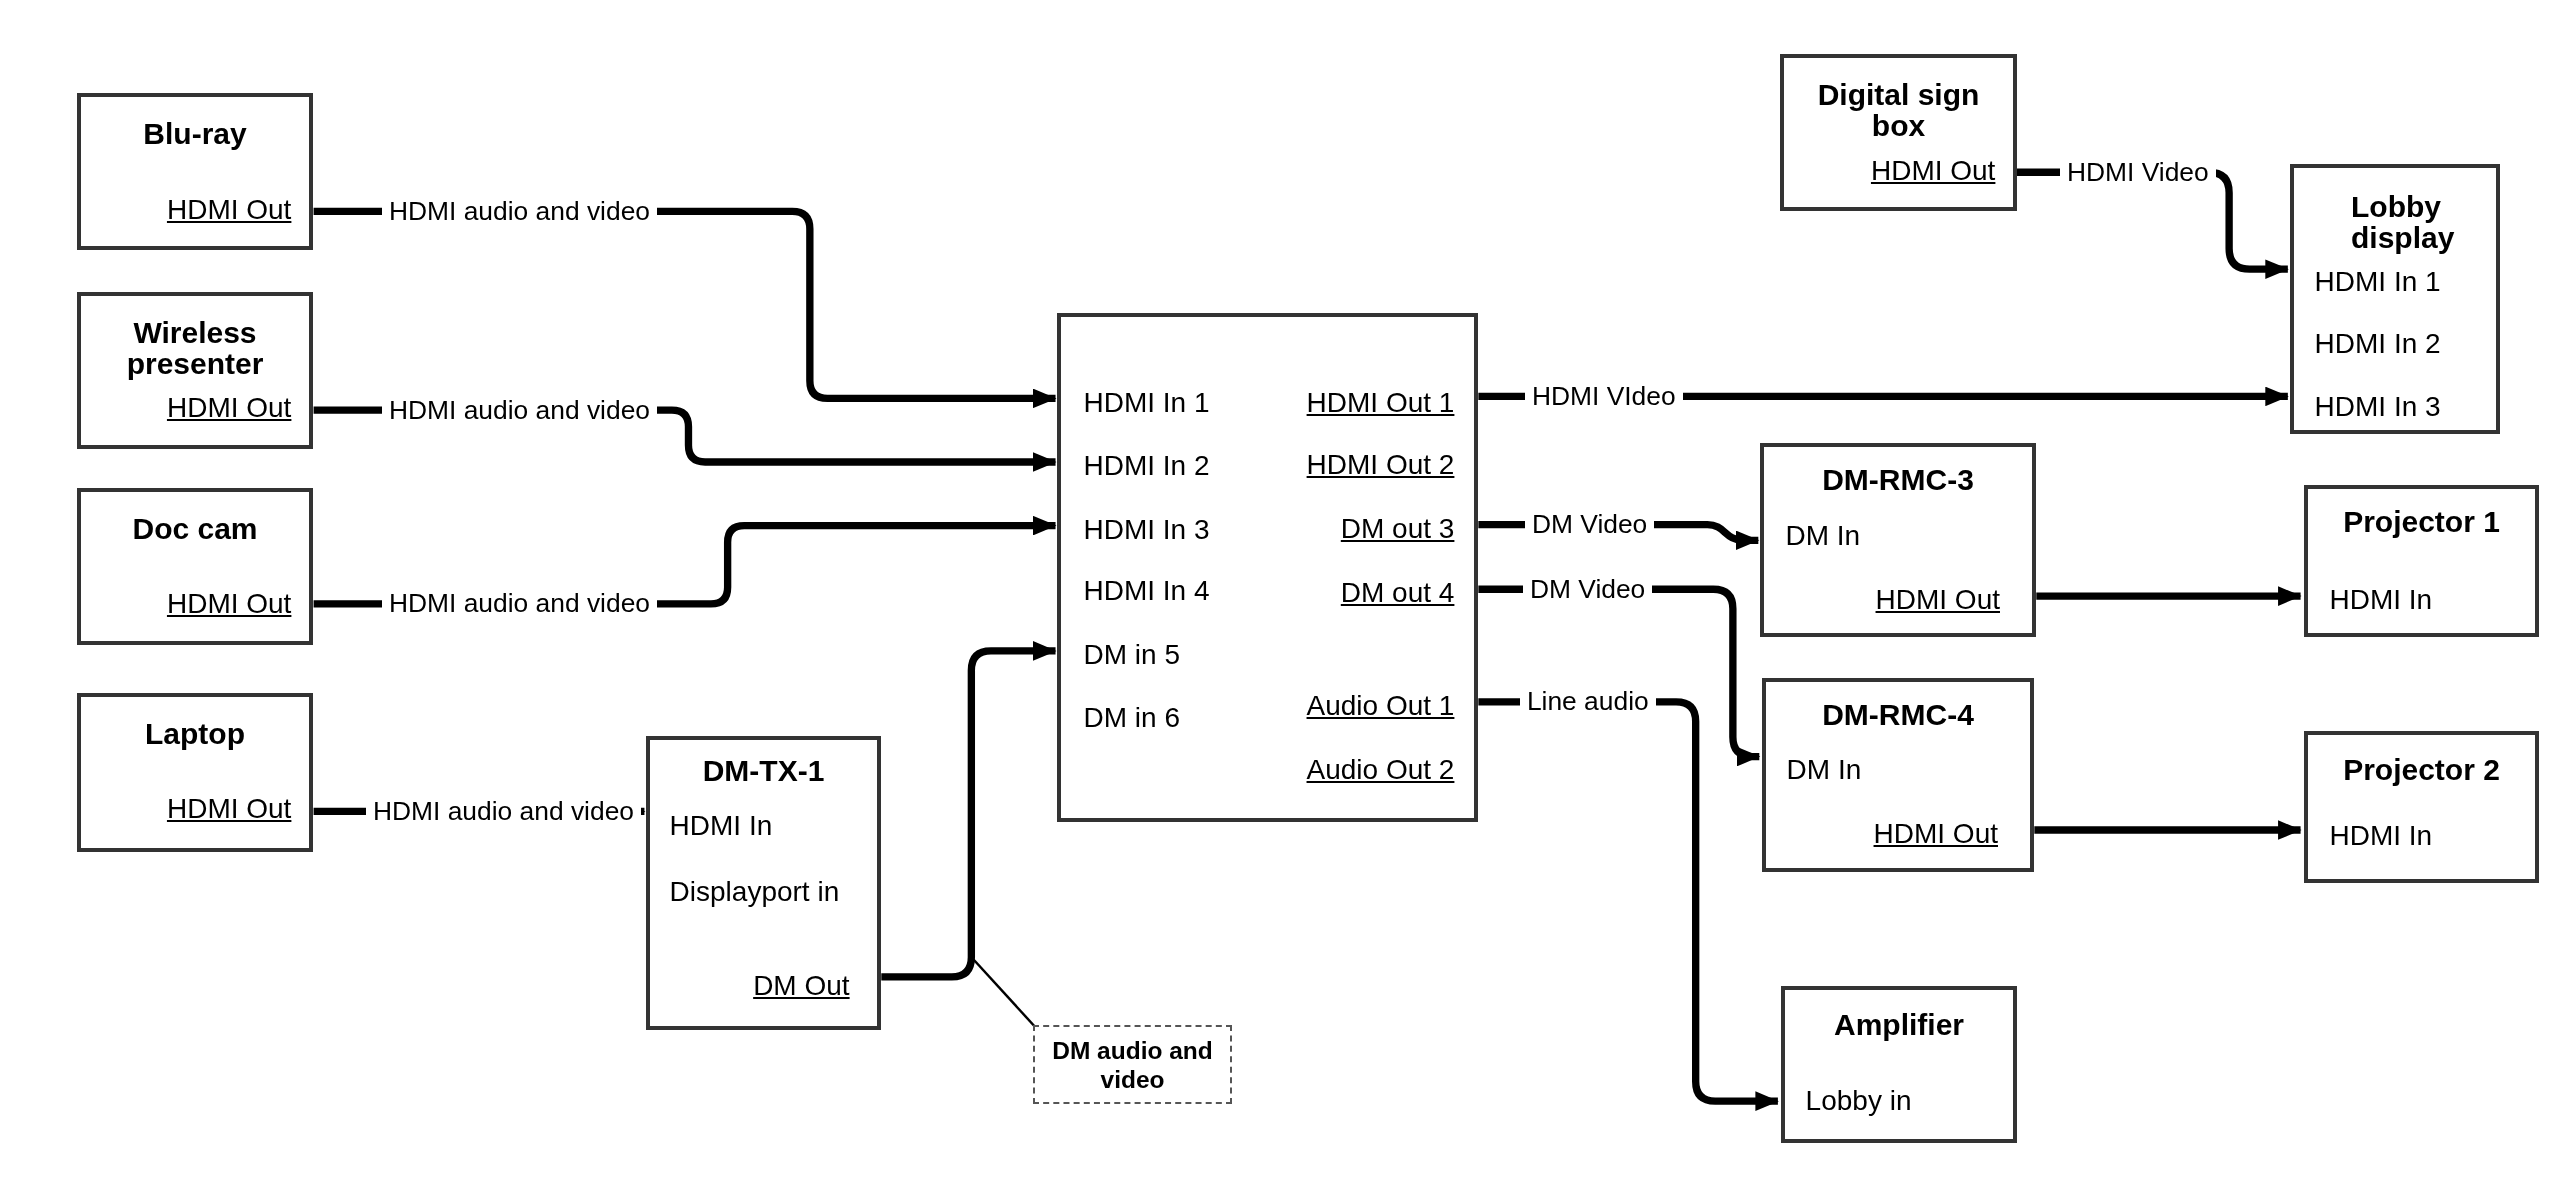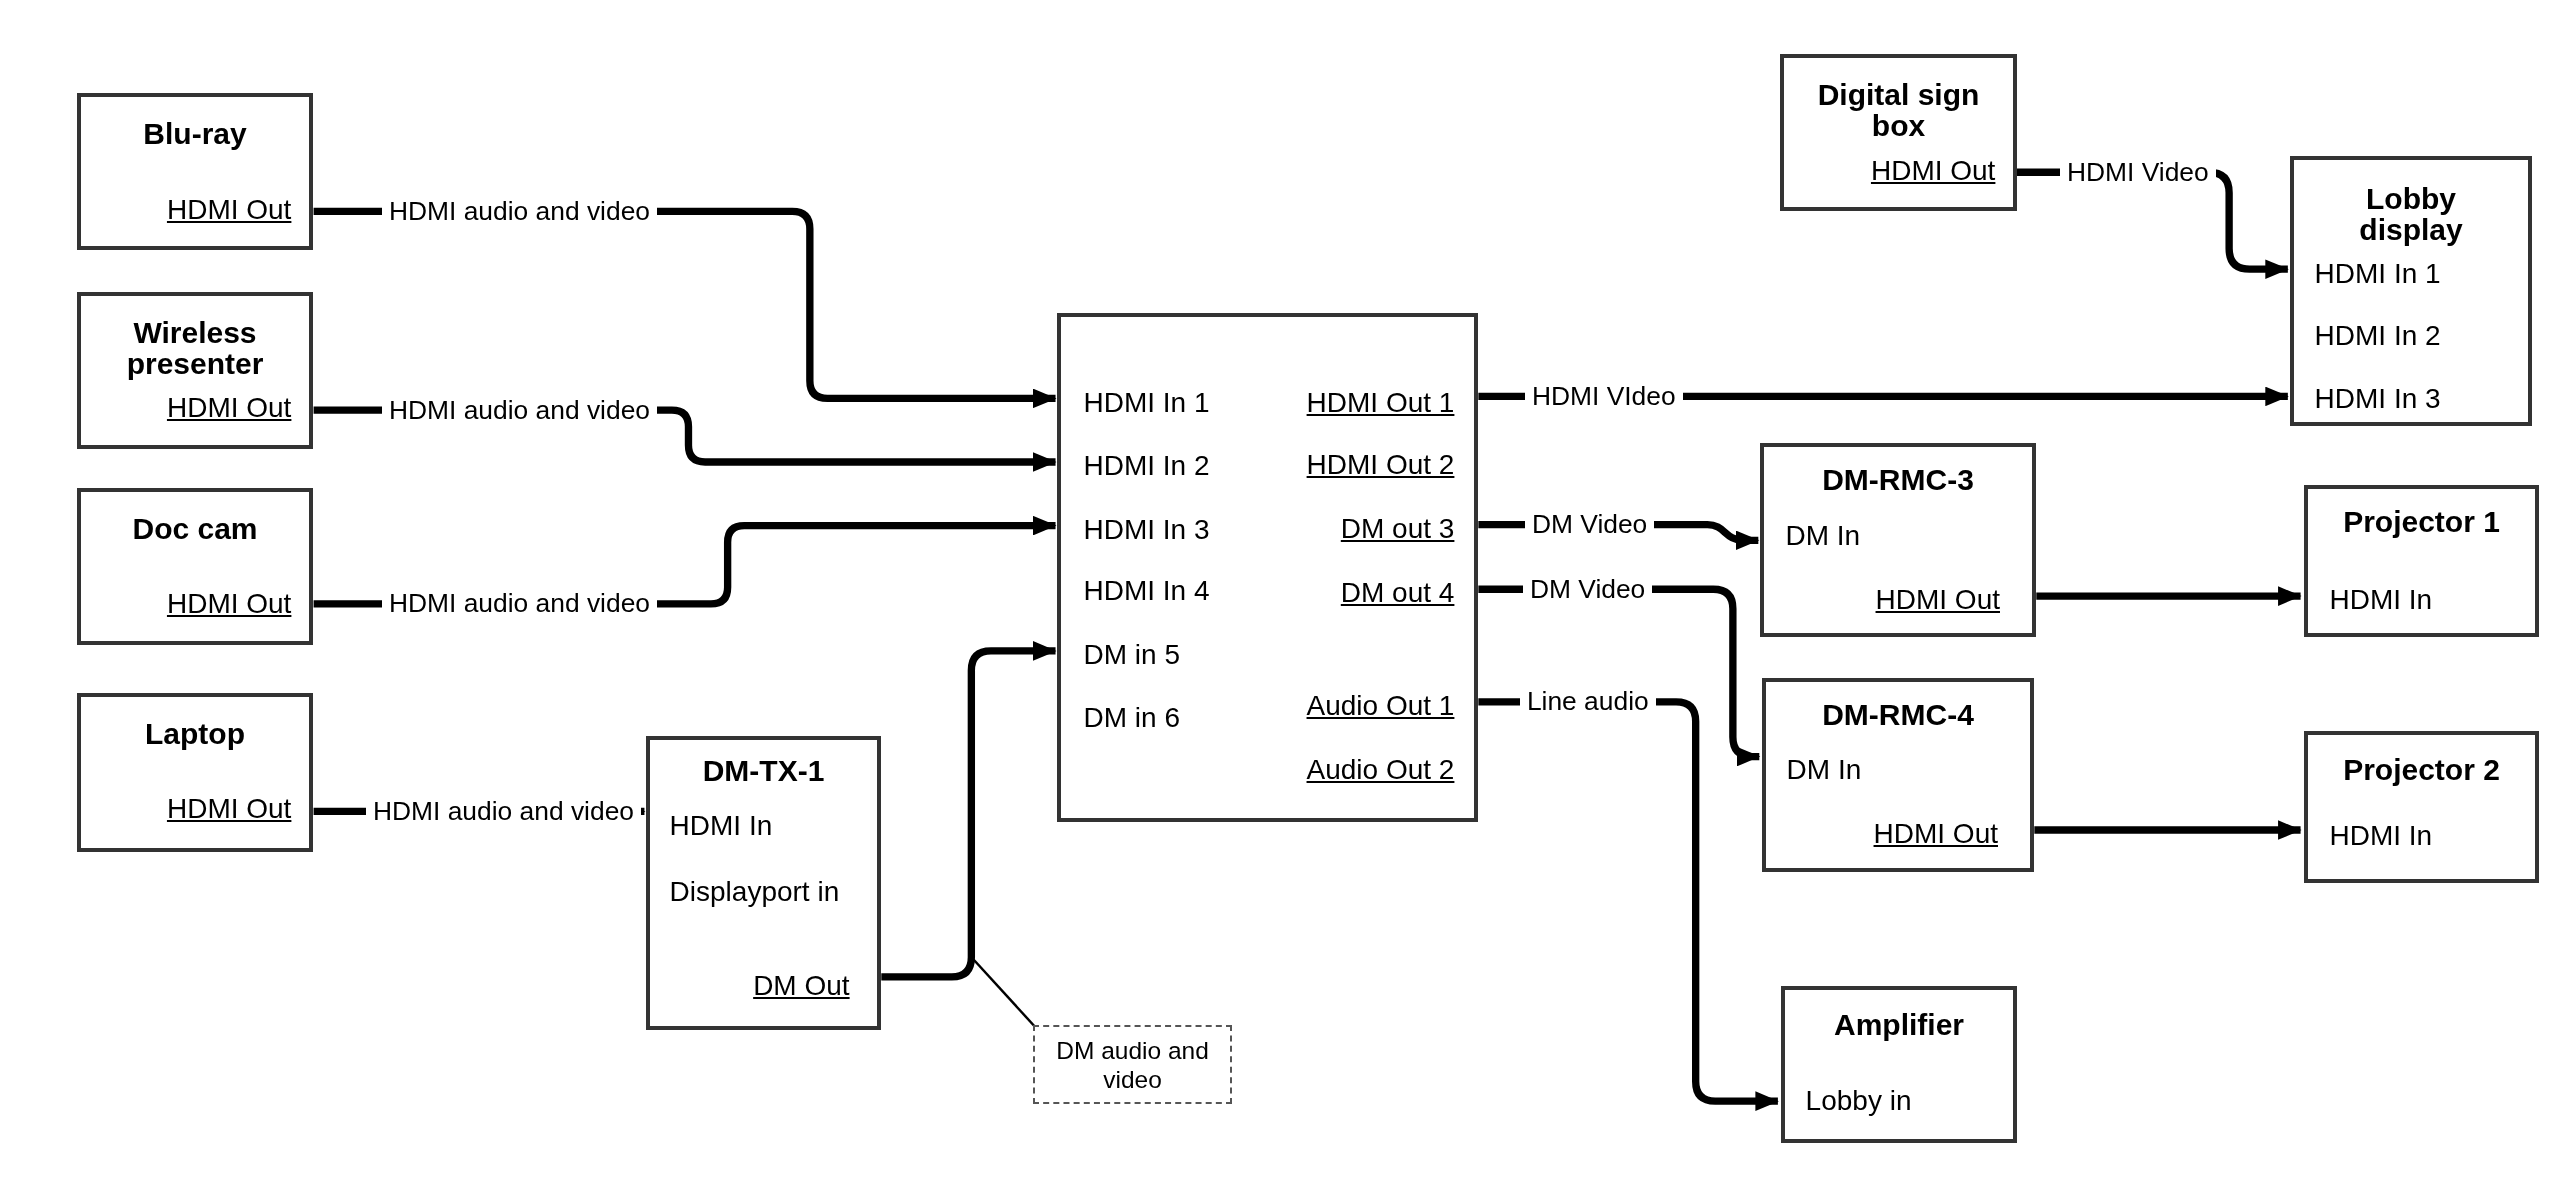--- a/index.html
+++ b/index.html
@@ -42,20 +42,21 @@
   .note{
     position:absolute;
     z-index:2;
     border:2px dashed #555555;
     box-sizing:border-box;
     background:#ffffff;
     font-size:24.5px;line-height:29px;
     text-align:center;
     display:flex;align-items:center;justify-content:center;
     padding:3.9px 9.8px;
+    font-weight:bold;
   }
 </style>
 </head>
 <body>
 
 <div id="canvas">
 
   <svg id="wires" width="2576" height="1201" viewBox="0 0 2631 1227">
     <defs>
       <marker id="arrow" markerUnits="userSpaceOnUse" markerWidth="26" markerHeight="20" refX="23" refY="10" orient="auto">
@@ -119,21 +120,21 @@
     <div class="port r" style="top:260px;right:19.6px">DM out 4</div>
     <div class="port r" style="top:373px;right:19.6px">Audio Out 1</div>
     <div class="port r" style="top:437px;right:19.6px">Audio Out 2</div>
   </div>
 
   <div class="box" style="left:1780px;top:54px;width:237px;height:157px">
     <div class="title" style="top:20.6px;padding:0 27.4px">Digital sign box</div>
     <div class="port r" style="top:97px;right:17.6px">HDMI Out</div>
   </div>
 
-  <div class="box" style="left:2290px;top:156px;width:242px;height:270px">
+  <div class="box" style="left:2290px;top:164px;width:210px;height:270px">
     <div class="title" style="top:22.5px;padding:0 57px">Lobby display</div>
     <div class="port" style="top:98px;left:20.6px">HDMI In 1</div>
     <div class="port" style="top:160px;left:20.6px">HDMI In 2</div>
     <div class="port" style="top:223px;left:20.6px">HDMI In 3</div>
   </div>
 
   <div class="box" style="left:1760px;top:443px;width:276px;height:194px">
     <div class="title" style="top:16.6px">DM-RMC-3</div>
     <div class="port" style="top:73px;left:21.5px">DM In</div>
     <div class="port r" style="top:137px;right:32px">HDMI Out</div>

